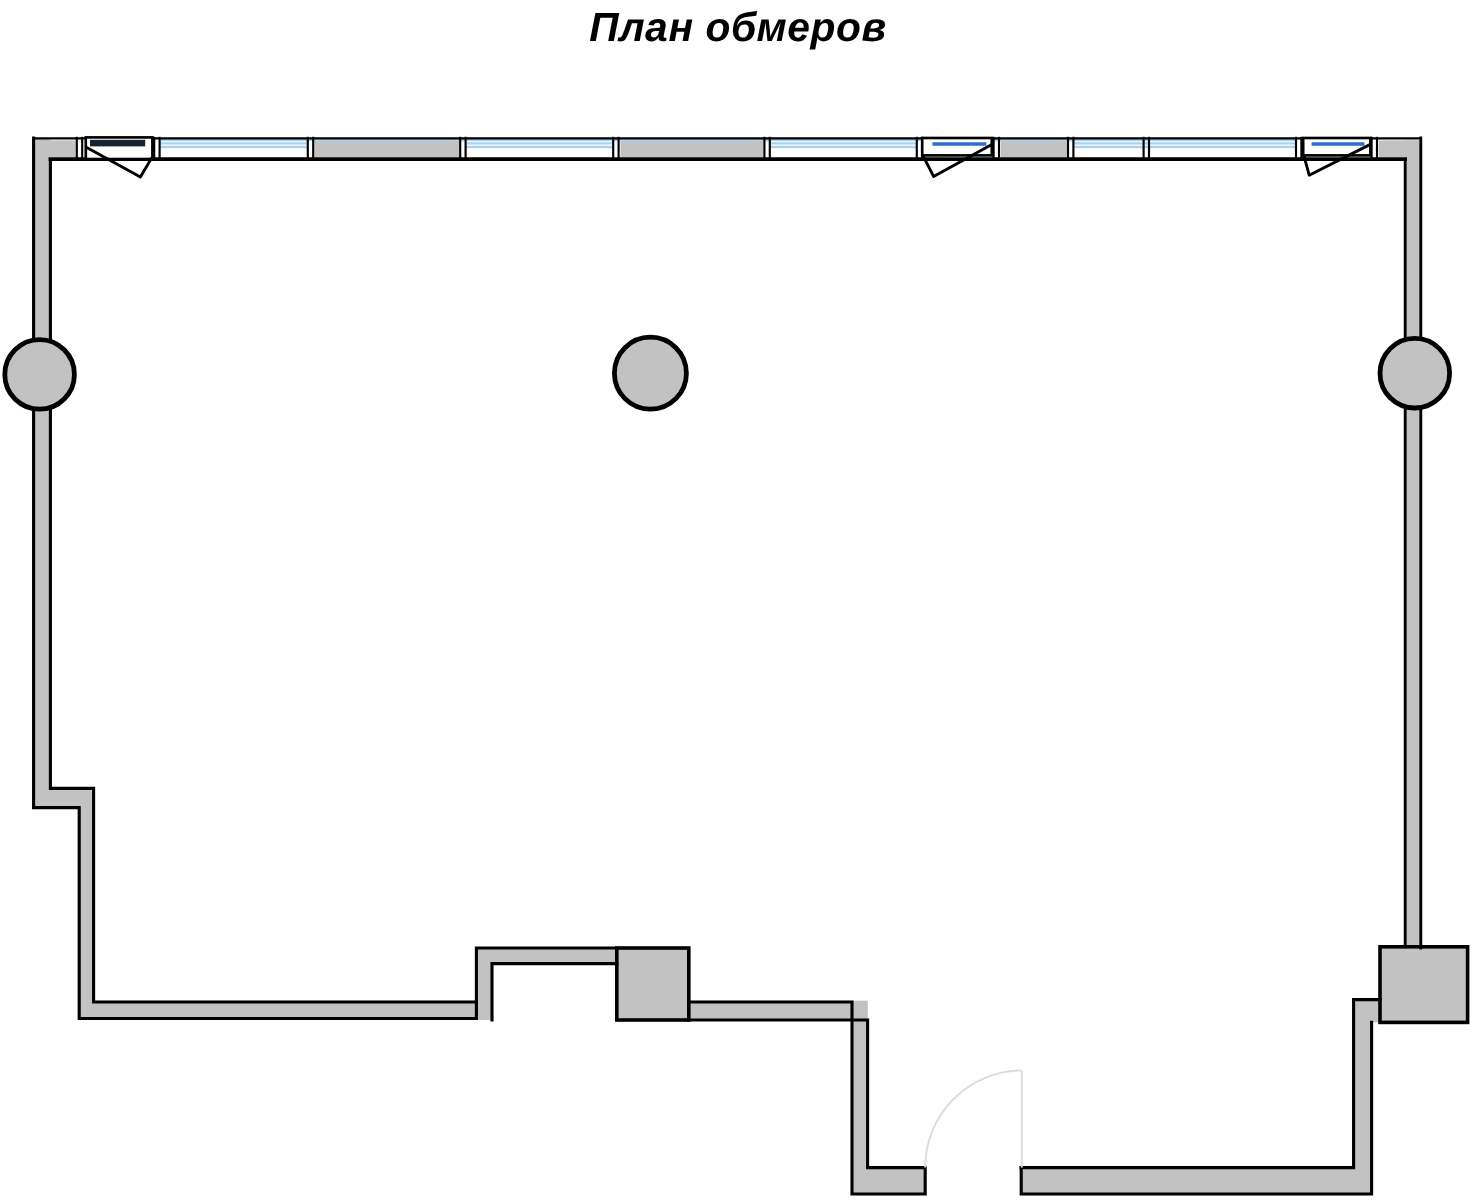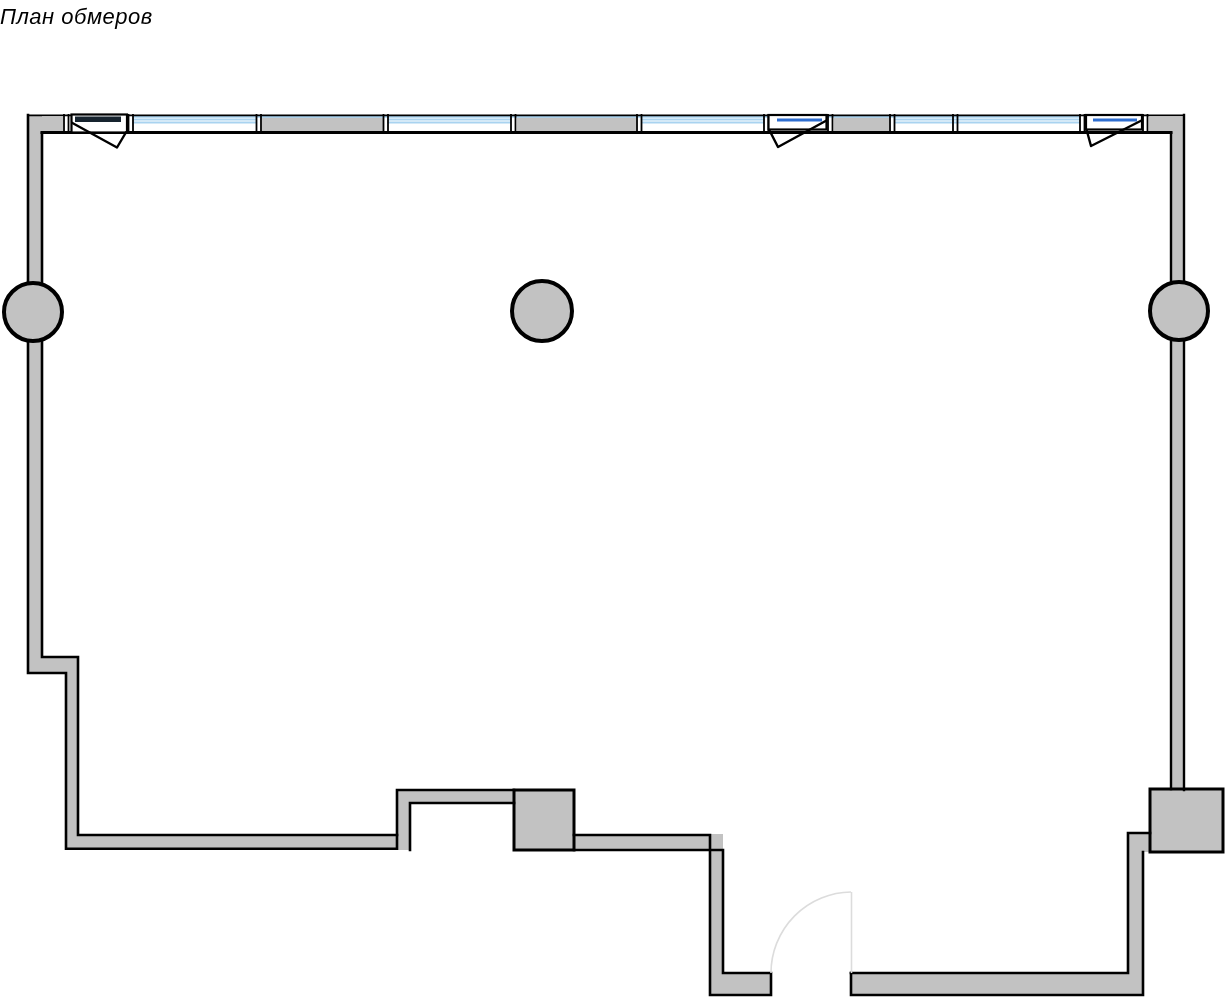--- a/index.html
+++ b/index.html
@@ -6,24 +6,24 @@
   .page{
     position:relative;
     width:1230px;height:1000px;
     background:#ffffff;
     font-family:"Liberation Sans", sans-serif;
     overflow:hidden;
   }
   .plan-title{
     position:absolute;
     top:4px;left:0;width:100%;
-    text-align:left;
+    text-align:center;
     font-style:italic;
-    font-size:22px;
-    font-weight:400;
+    font-size:34px;
+    font-weight:700;
     letter-spacing:0.5px;
     color:#000;
   }
   svg.plan{position:absolute;left:0;top:0;}
 </style>
 </head>
 <body>
 
 <div class="page">
 

